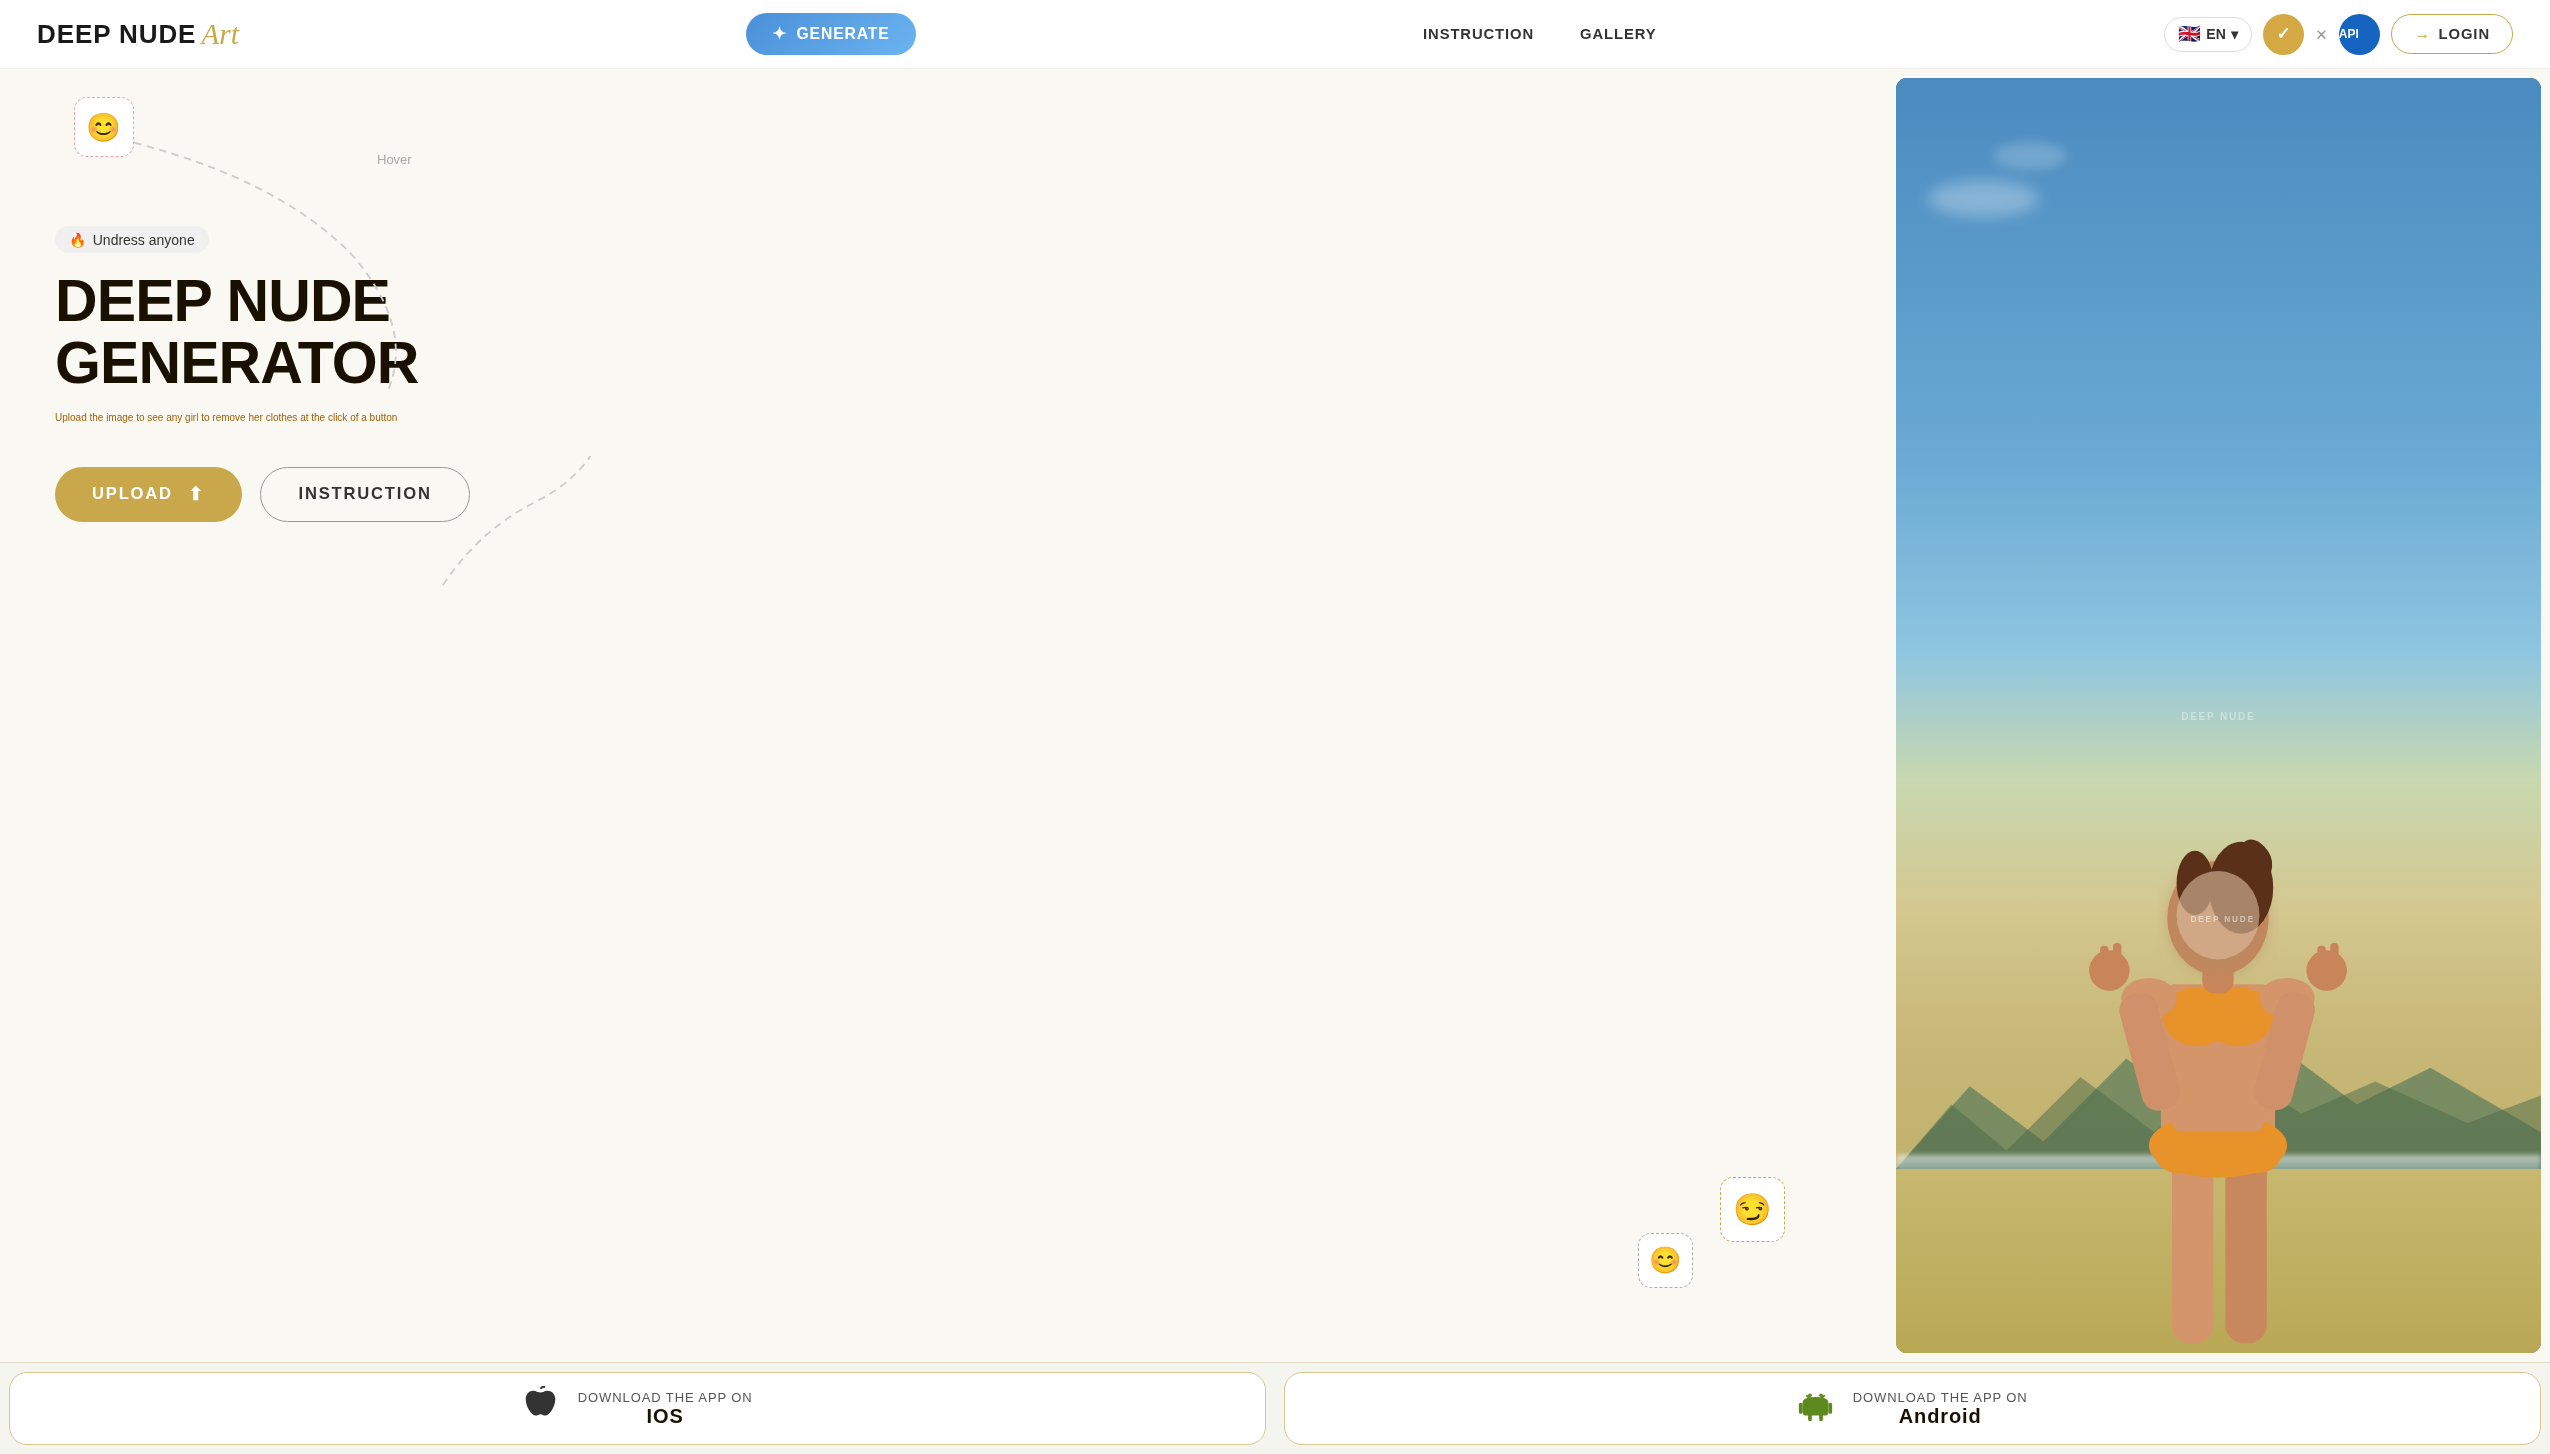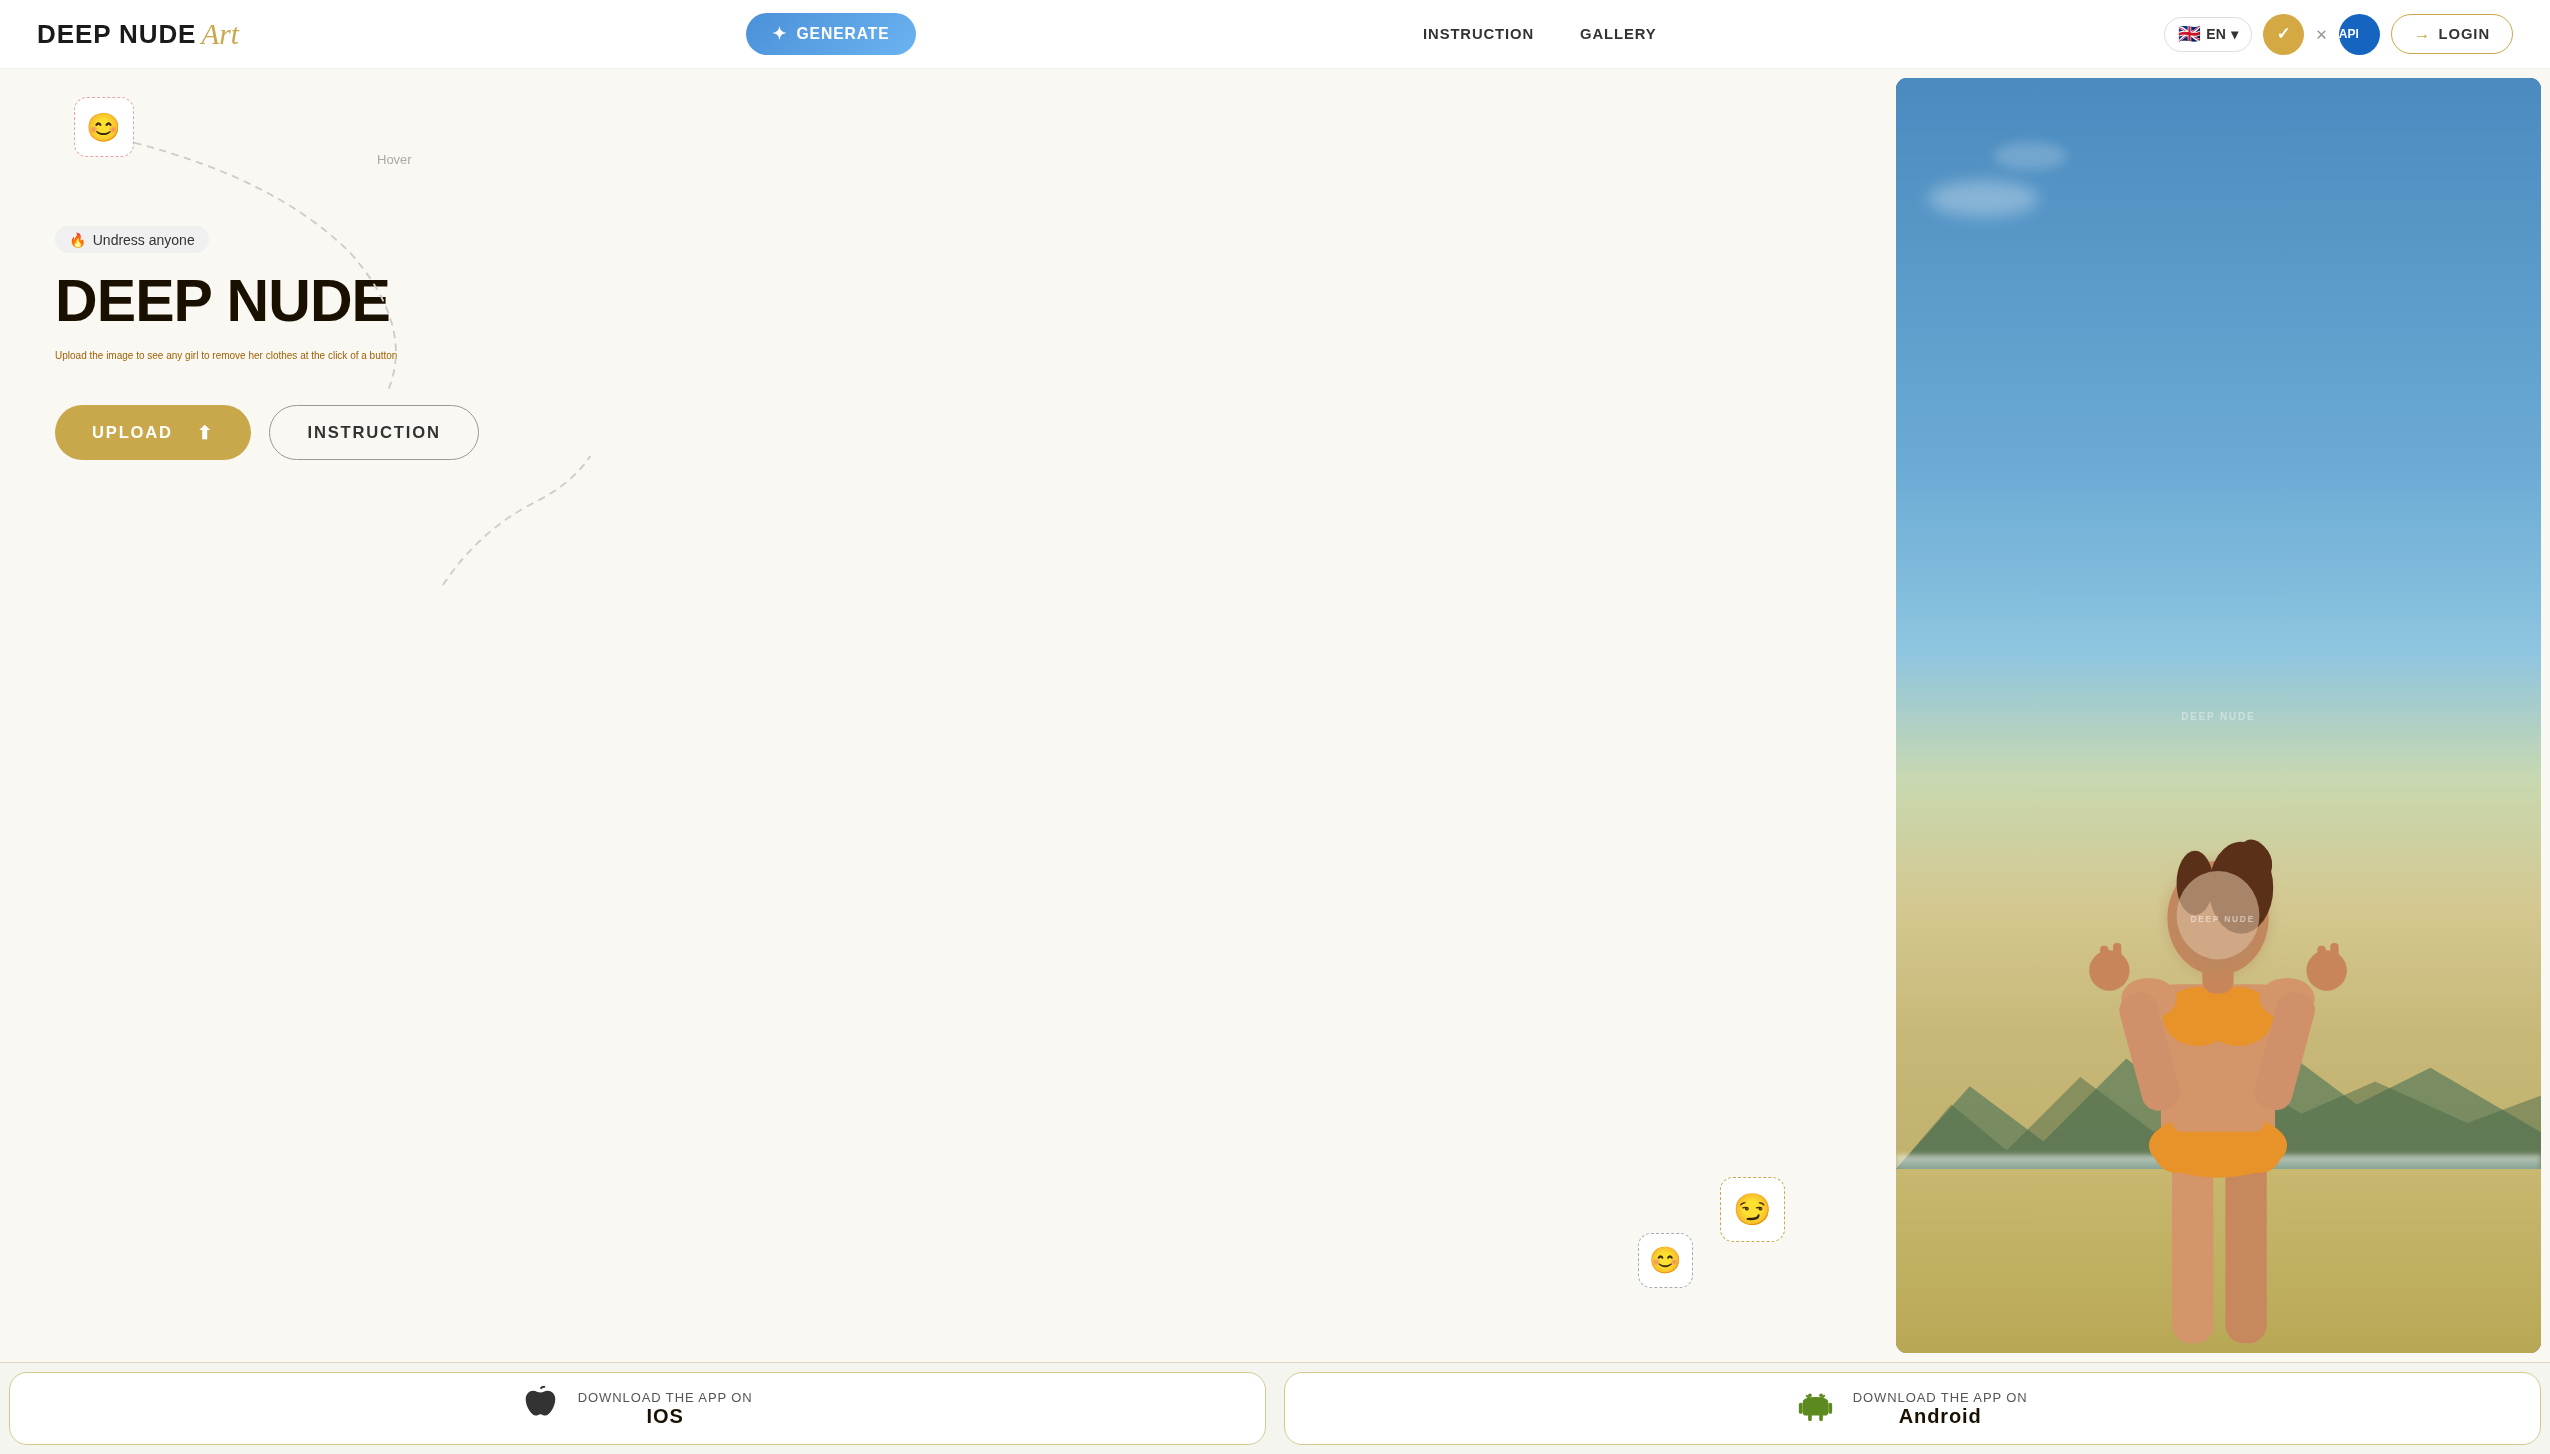--- a/index.html
+++ b/index.html
@@ -250,21 +250,21 @@
       color: #fff;
       border: none;
       border-radius: 37px;
       padding: 16.6px 37px;
       font-size: 16.6px;
       font-weight: 700;
       letter-spacing: 1.8px;
       cursor: pointer;
       display: flex;
       align-items: center;
-      gap: 24px;
+      gap: 15px;
     }
     .upload-icon {
       font-size: 18.4px;
     }
     .instruction-btn {
       background: transparent;
       color: #333;
       border: 1.8px solid #999;
       border-radius: 37px;
       padding: 16.6px 37px;
@@ -423,20 +423,21 @@
     <div class="hover-label">Hover</div>
 
     <div style="margin-top: 111px;">
       <div class="tag-badge">
         <span>🔥</span>
         <span>Undress anyone</span>
       </div>
 
       <h1 class="main-title">
         <span>DEEP NUDE</span><br>
+        <span>GENERATOR</span>
       </h1>
 
       <p class="subtitle">Upload the image to see any girl to remove her clothes at the click of a button</p>
 
       <div class="action-buttons">
         <button class="upload-btn">
           <span>UPLOAD</span>
           <span class="upload-icon">⬆</span>
         </button>
         <button class="instruction-btn">

